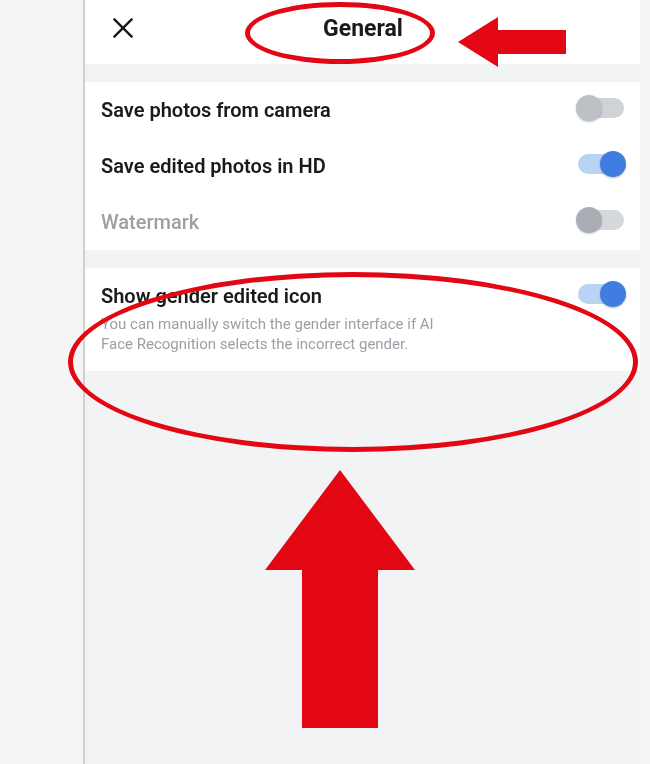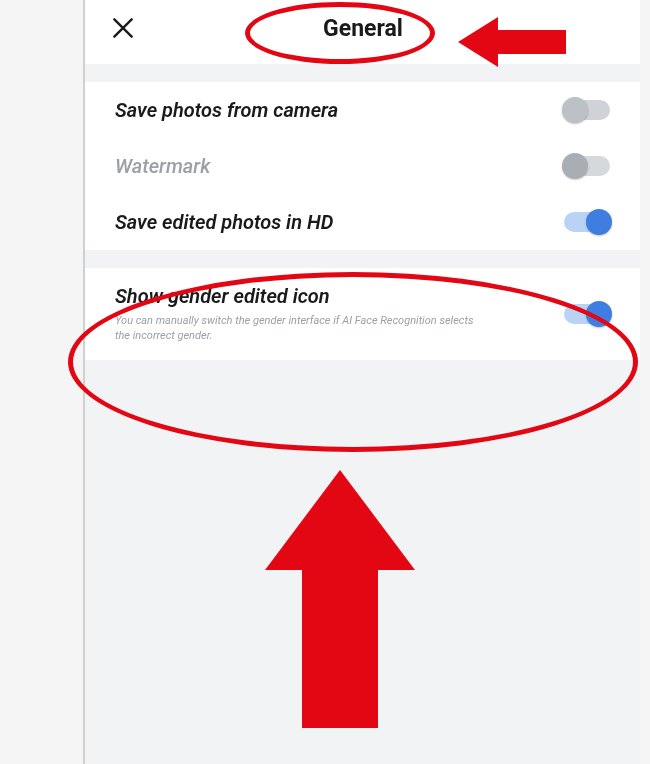--- a/index.html
+++ b/index.html
@@ -48,40 +48,39 @@
       pointer-events: none;
     }
     .spacer-band {
       height: 18px;
     }
     .section {
       background: #ffffff;
     }
     .row {
       display: flex;
-      align-items: center;
+      align-items: flex-start;
       justify-content: space-between;
-      padding: 16px 30px;
-      font-style: italic;
+      padding: 16px 16px;
     }
     .row-main {
       flex: 1;
       padding-right: 14px;
     }
     .row-label {
       font-size: 20px;
       font-weight: 600;
       color: #1a1a1a;
     }
     .row-label.muted {
       color: #9aa0a6;
       font-weight: 500;
     }
     .row-sub {
-      font-size: 11px;
+      font-size: 15px;
       color: #9aa0a6;
       line-height: 1.35;
       margin-top: 6px;
       max-width: 360px;
     }
     
     .toggle {
       position: relative;
       width: 46px;
       height: 20px;
@@ -186,32 +185,32 @@
       <div class="row-main">
         <div class="row-label">Save photos from camera</div>
       </div>
       <div class="toggle">
         <div class="knob"></div>
       </div>
     </div>
 
     <div class="row">
       <div class="row-main">
+        <div class="row-label">Save edited photos in HD</div>
+      </div>
+      <div class="toggle on">
+        <div class="knob"></div>
+      </div>
+    </div>
+
+    <div class="row">
+      <div class="row-main">
         <div class="row-label muted">Watermark</div>
       </div>
       <div class="toggle disabled">
-        <div class="knob"></div>
-      </div>
-    </div>
-
-    <div class="row">
-      <div class="row-main">
-        <div class="row-label">Save edited photos in HD</div>
-      </div>
-      <div class="toggle on">
         <div class="knob"></div>
       </div>
     </div>
 
   </div>
 
   <div class="spacer-band gap-bg"></div>
 
   <div class="section">
     <div class="row">

